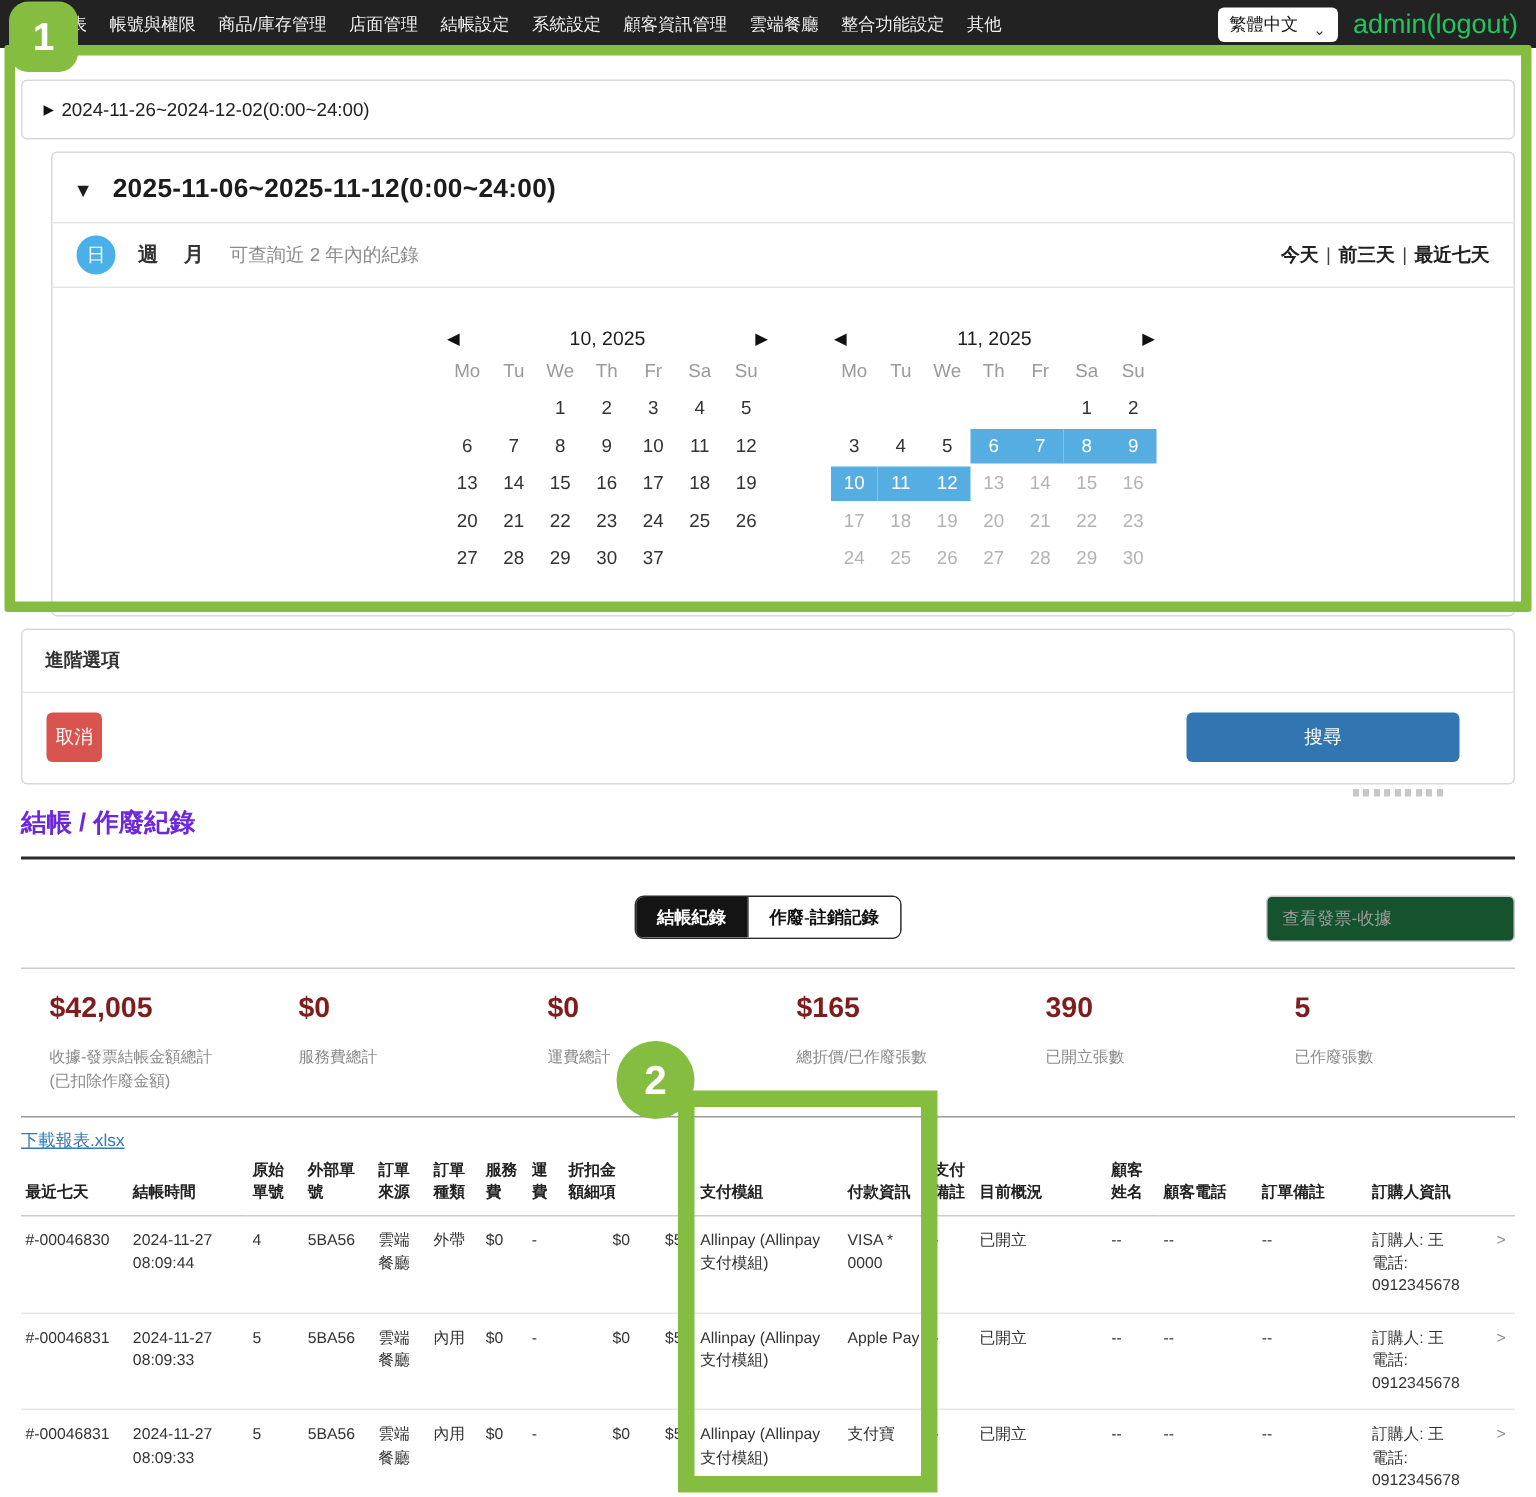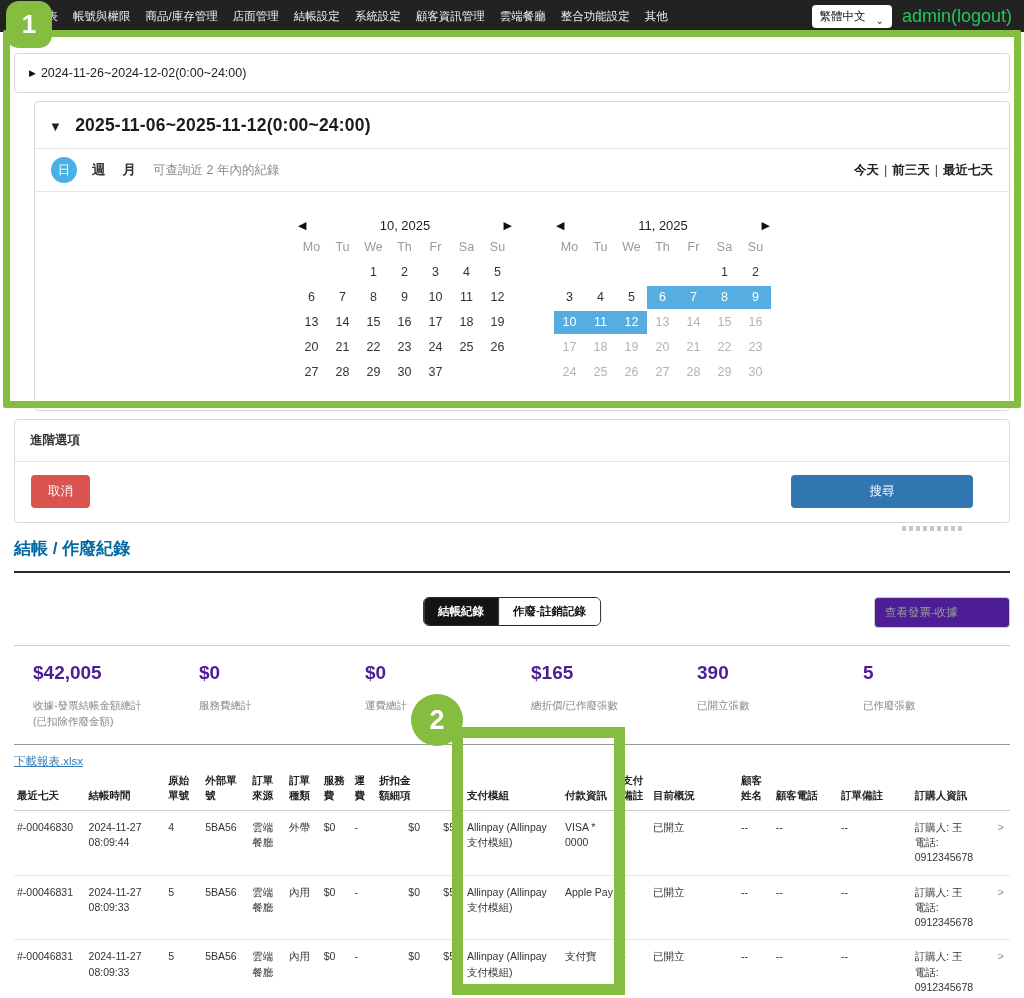--- a/index.html
+++ b/index.html
@@ -41,38 +41,38 @@
   .cal-cell { height:23px; line-height:23px; text-align:center; font-size:12.5px; color:#333; margin-bottom:2px; cursor:pointer; }
   .cal-cell.wd { color:#9a9a9a; cursor:default; }
   .cal-cell.sel { background:var(--calendar-selected-blue,#55ade2); color:#fff; }
   .cal-cell.muted { color:#b3b3b3; }
   .cal-cell.empty { cursor:default; }
 
   .advanced-panel { margin-top:8px;font-family:Liberation Mono, monospace; }
   .adv-title { padding:12px 15px; font-size:12.5px; font-weight:bold; color:#333; border-bottom:1px solid #e6e6e6; }
   .adv-actions { display:flex; align-items:center; justify-content:space-between; padding:13px 36px 14px 16px; }
   .btn { border:none; border-radius:4px; color:#fff; font-size:12.5px; cursor:pointer; font-family:inherit; }
-  .btn-cancel { background:var(--cancel-red,#d9534f); padding:8px 17px; }
+  .btn-cancel { background:var(--cancel-red,#d9534f); padding:8px 6px; }
   .btn-search { background:var(--search-blue,#3276b1); width:182px; padding:8px 0; }
 
   .fine-print { height:5px; width:60px; margin:3px 48px 0 auto;
     background:repeating-linear-gradient(90deg,#b9b9b9 0 4px,transparent 4px 7px); opacity:.8; }
 
-  .section-title { margin-top:6px; font-size:17px; font-weight:bold; color:#0369a1; padding-bottom:11px; border-bottom:2px solid #2a2a2a; }
+  .section-title { margin-top:6px; font-size:17px; font-weight:bold; color:#6d28d9; padding-bottom:11px; border-bottom:2px solid #2a2a2a; }
 
   .toggle-row { position:relative; height:29px; margin-top:24px; }
   .toggle { position:absolute; left:50%; transform:translateX(-50%); display:inline-flex; border:1.5px solid #2b2b2b; border-radius:6px; overflow:hidden;font-family:Liberation Serif, serif; }
   .seg { font-size:11.5px; font-weight:bold; padding:6px 14px; cursor:pointer; white-space:nowrap; }
   .seg.active { background:#141414; color:#fff; }
   .seg.inactive { background:#fff; color:#111; border-left:1.5px solid #2b2b2b; }
-  .view-receipt { position:absolute; right:0; top:0; border:1px solid #ccc; border-radius:4px; color:#9a9a9a; font-size:11.5px; padding:7px 10px; width:136px; cursor:pointer; background:#4c1d95; }
+  .view-receipt { position:absolute; right:0; top:0; border:1px solid #ccc; border-radius:4px; color:#9a9a9a; font-size:11.5px; padding:7px 10px; width:166px; cursor:pointer; background:#14532d; }
 
   .stats { display:flex; margin-top:19px; border-top:1px solid #ccc; border-bottom:1px solid #9a9a9a; padding:16px 0 14px 0; }
   .stat { flex:1; padding-left:19px; }
-  .stat-value { font-size:19px; font-weight:bold; color:#4c1d95; }
+  .stat-value { font-size:19px; font-weight:bold; color:#7f1d1d; }
   .stat-label { margin-top:13px; font-size:10.5px; color:#8a8a8a; line-height:1.55; width:120px; }
 
   .dl-row { text-align:left; margin-top:6px; }
   .dl-link { color:var(--link-blue,#337ab7); font-size:11.5px; text-decoration:underline; cursor:pointer; }
 
   table.records { width:100%; border-collapse:collapse; table-layout:fixed; margin-top:2px; }
   table.records th { font-size:10.5px; color:#222; text-align:left; vertical-align:bottom; padding:2px 3px 7px 3px; border-bottom:1px solid #ccc; line-height:1.45; font-weight:bold; }
   table.records td { font-size:10.5px; color:#333; vertical-align:top; padding:9px 3px; line-height:1.45; border-bottom:1px solid #e7e7e7; word-wrap:break-word; }
   table.records .num { text-align:right; }
   table.records .chev-col { color:#888; text-align:center; cursor:pointer; }

